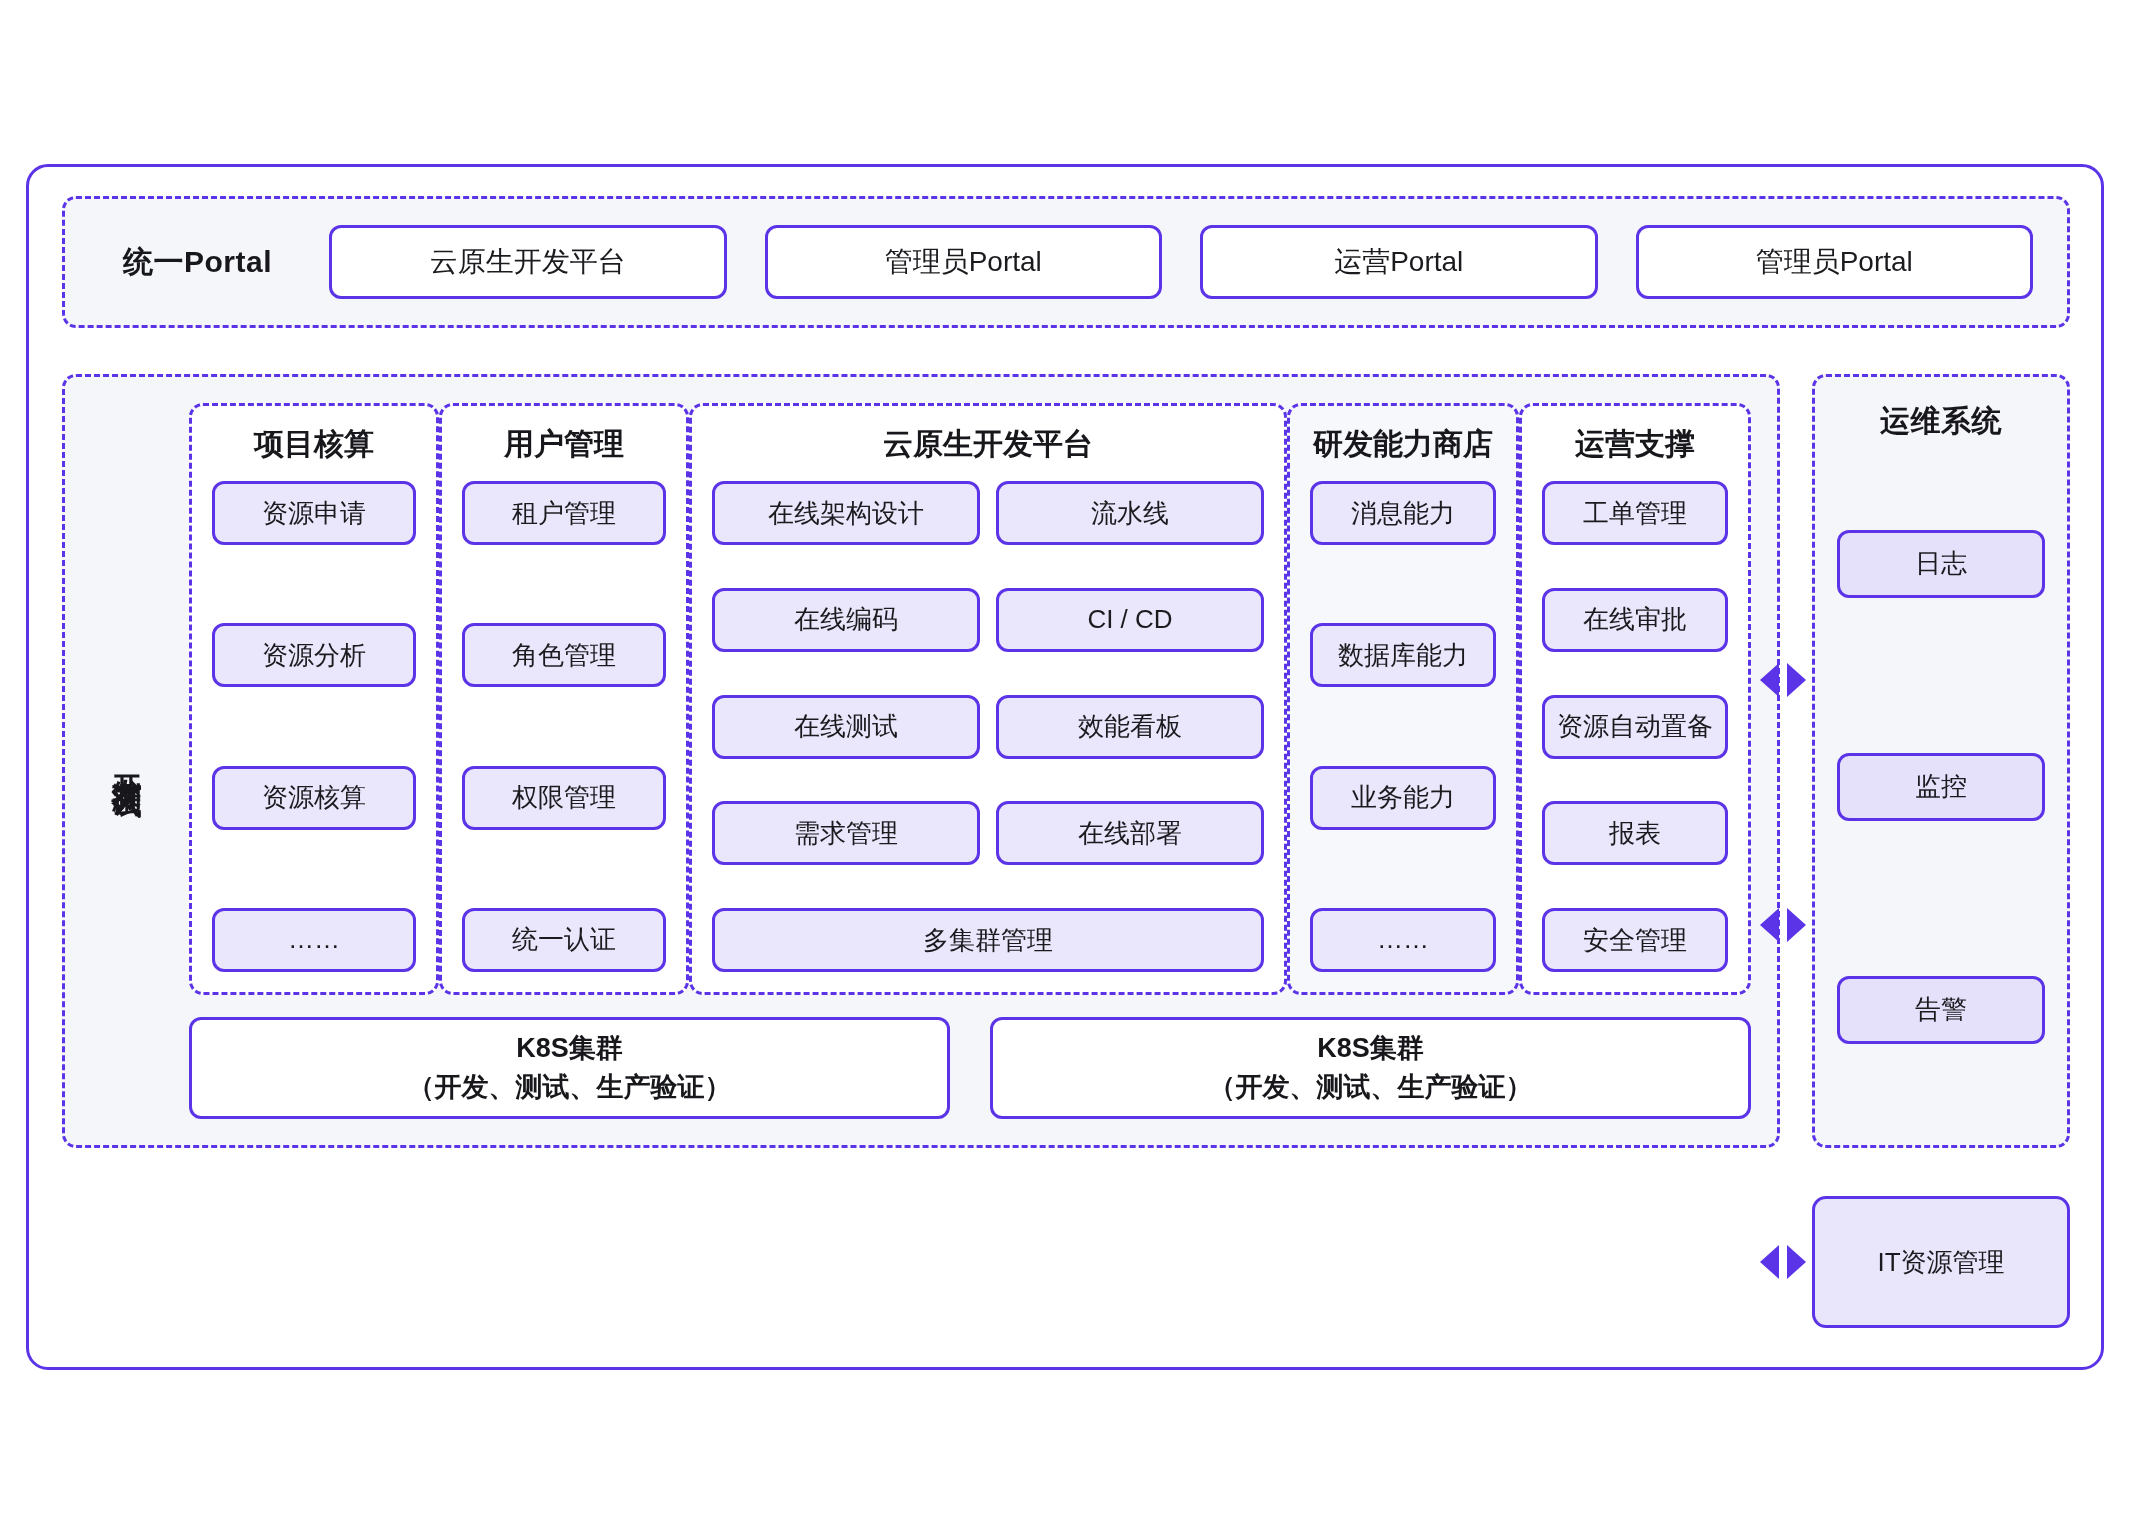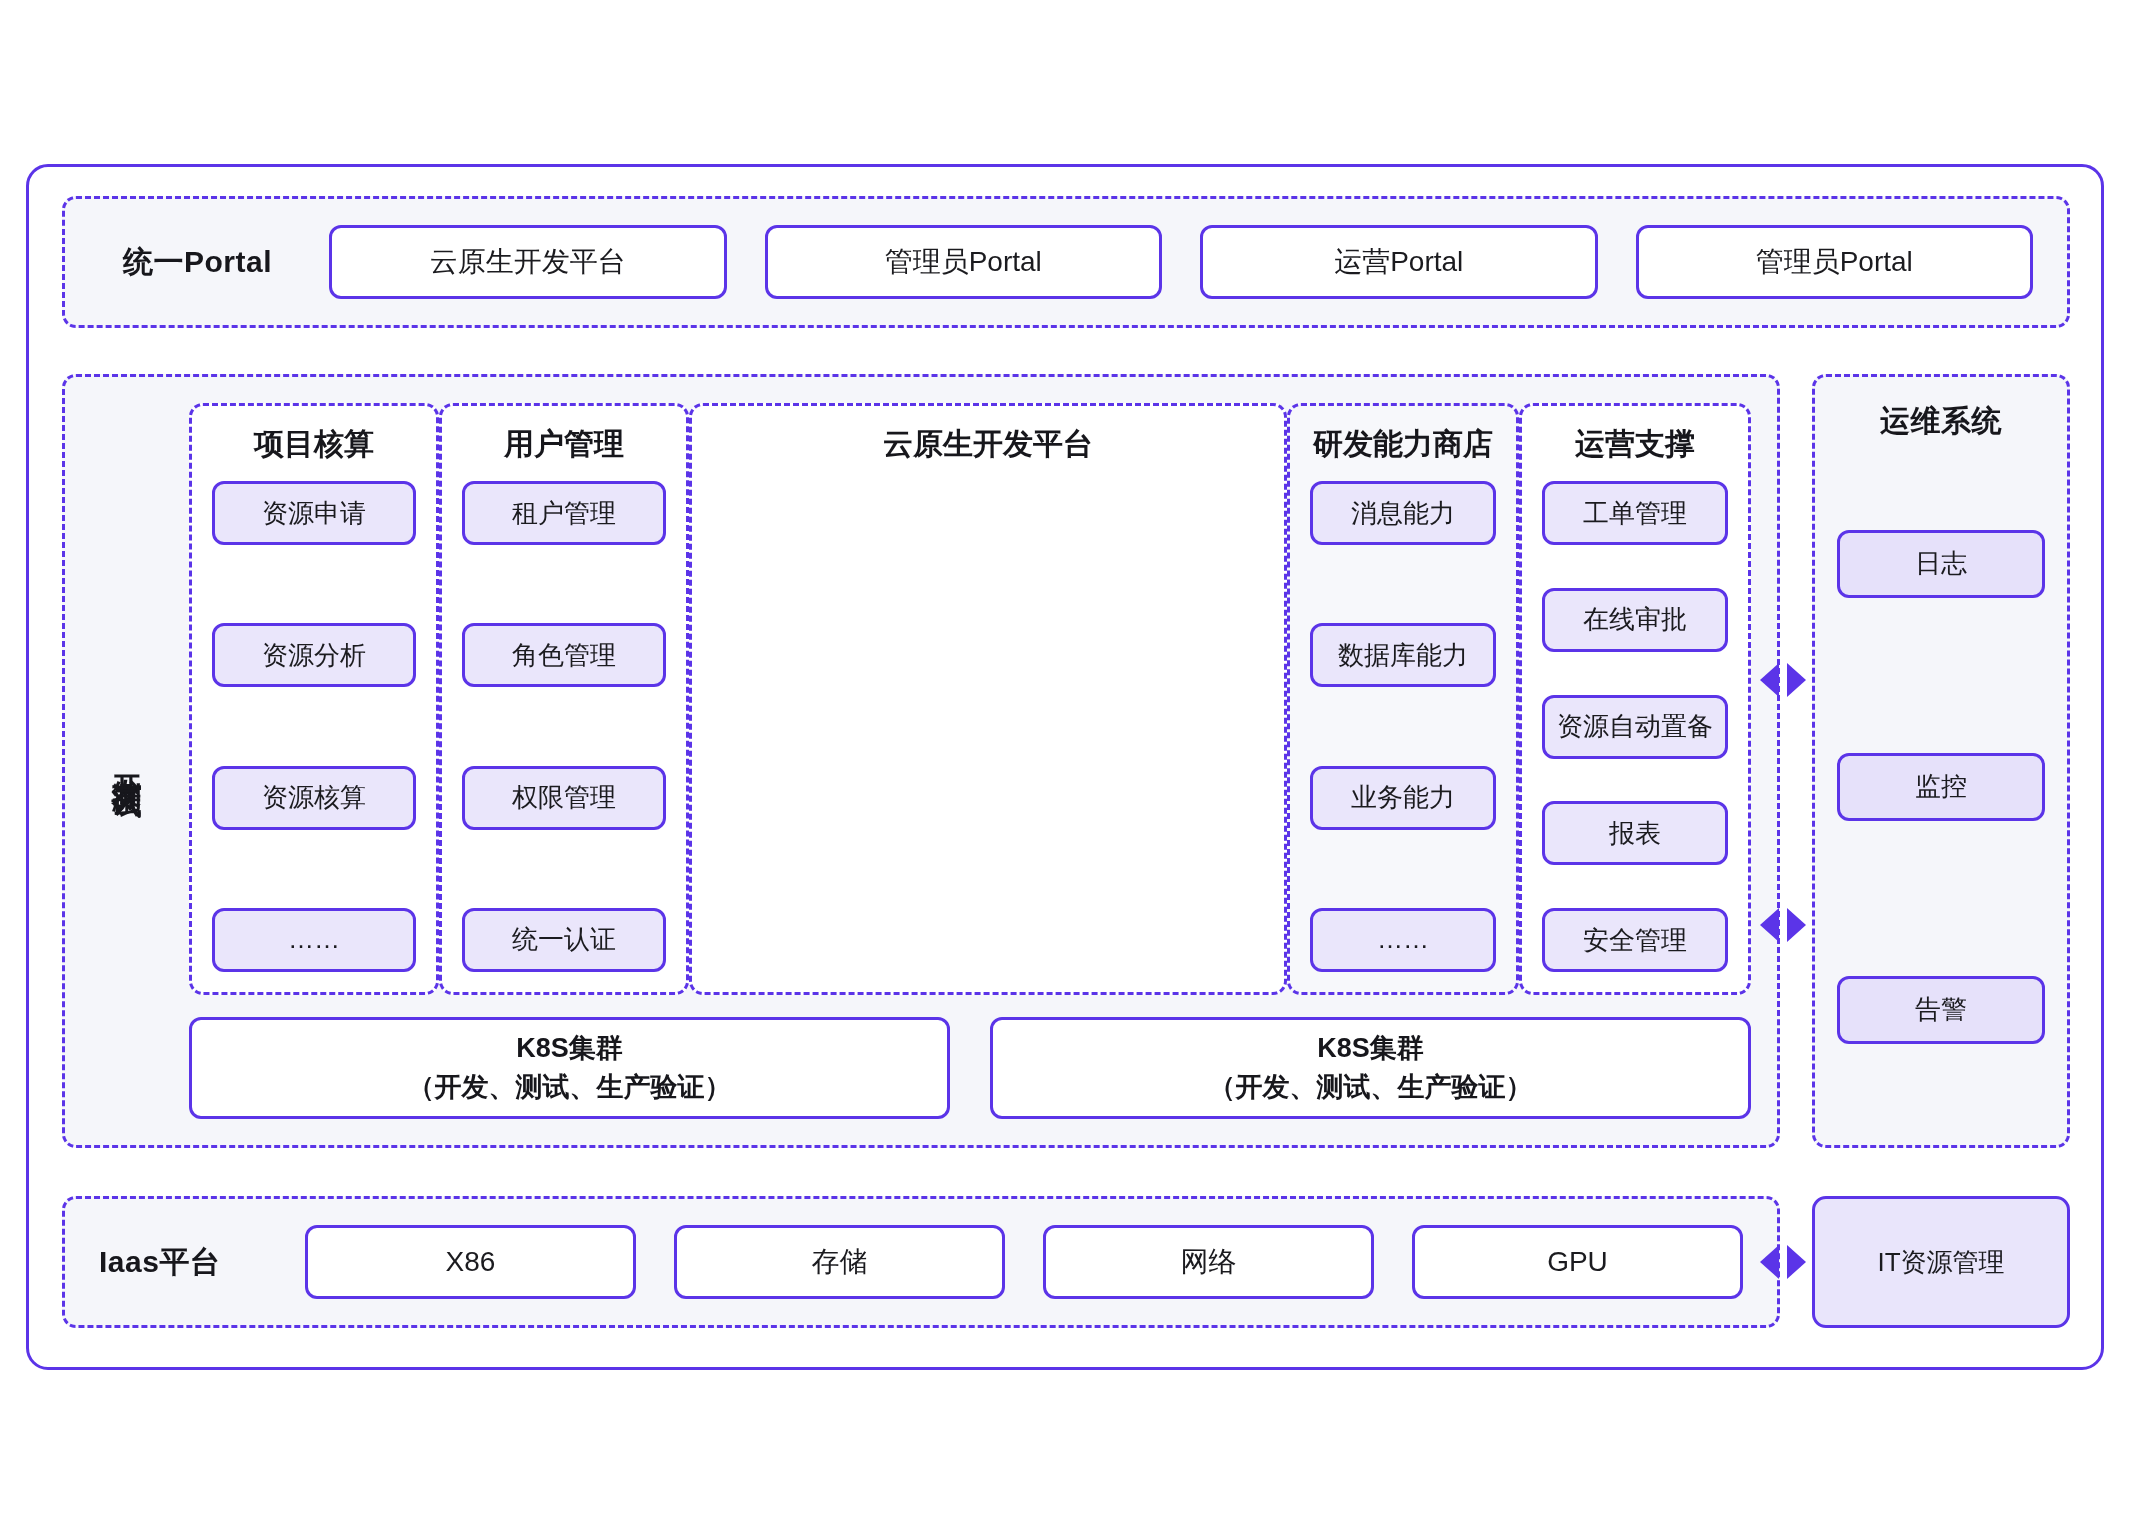--- a/index.html
+++ b/index.html
@@ -343,20 +343,31 @@
           <div class="tiles">
             <div class="tile">租户管理</div>
             <div class="tile">角色管理</div>
             <div class="tile">权限管理</div>
             <div class="tile">统一认证</div>
           </div>
         </div>
 
         <div class="group g-cloud">
           <div class="group-title">云原生开发平台</div>
+          <div class="tiles grid">
+            <div class="tile">在线架构设计</div>
+            <div class="tile">流水线</div>
+            <div class="tile">在线编码</div>
+            <div class="tile">CI / CD</div>
+            <div class="tile">在线测试</div>
+            <div class="tile">效能看板</div>
+            <div class="tile">需求管理</div>
+            <div class="tile">在线部署</div>
+            <div class="tile wide">多集群管理</div>
+          </div>
         </div>
 
         <div class="group g-store gray">
           <div class="group-title">研发能力商店</div>
           <div class="tiles">
             <div class="tile">消息能力</div>
             <div class="tile">数据库能力</div>
             <div class="tile">业务能力</div>
             <div class="tile">……</div>
           </div>
@@ -400,29 +411,20 @@
 
   <div class="biarrow" id="arrow-ops-top">
     <i class="left"></i>
     <i class="right"></i>
   </div>
   <div class="biarrow" id="arrow-ops-bottom">
     <i class="left"></i>
     <i class="right"></i>
   </div>
 
-  <div class="band" id="iaas-band">
-    <div class="band-label">Iaas平台</div>
-    <div class="iaas-list">
-      <div class="iaas-box">X86</div>
-      <div class="iaas-box">存储</div>
-      <div class="iaas-box">网络</div>
-      <div class="iaas-box">GPU</div>
-    </div>
-  </div>
 
   <div class="biarrow" id="arrow-iaas">
     <i class="left"></i>
     <i class="right"></i>
   </div>
 
   <div id="it-res-tile">IT资源管理</div>
 
 </div>
 

